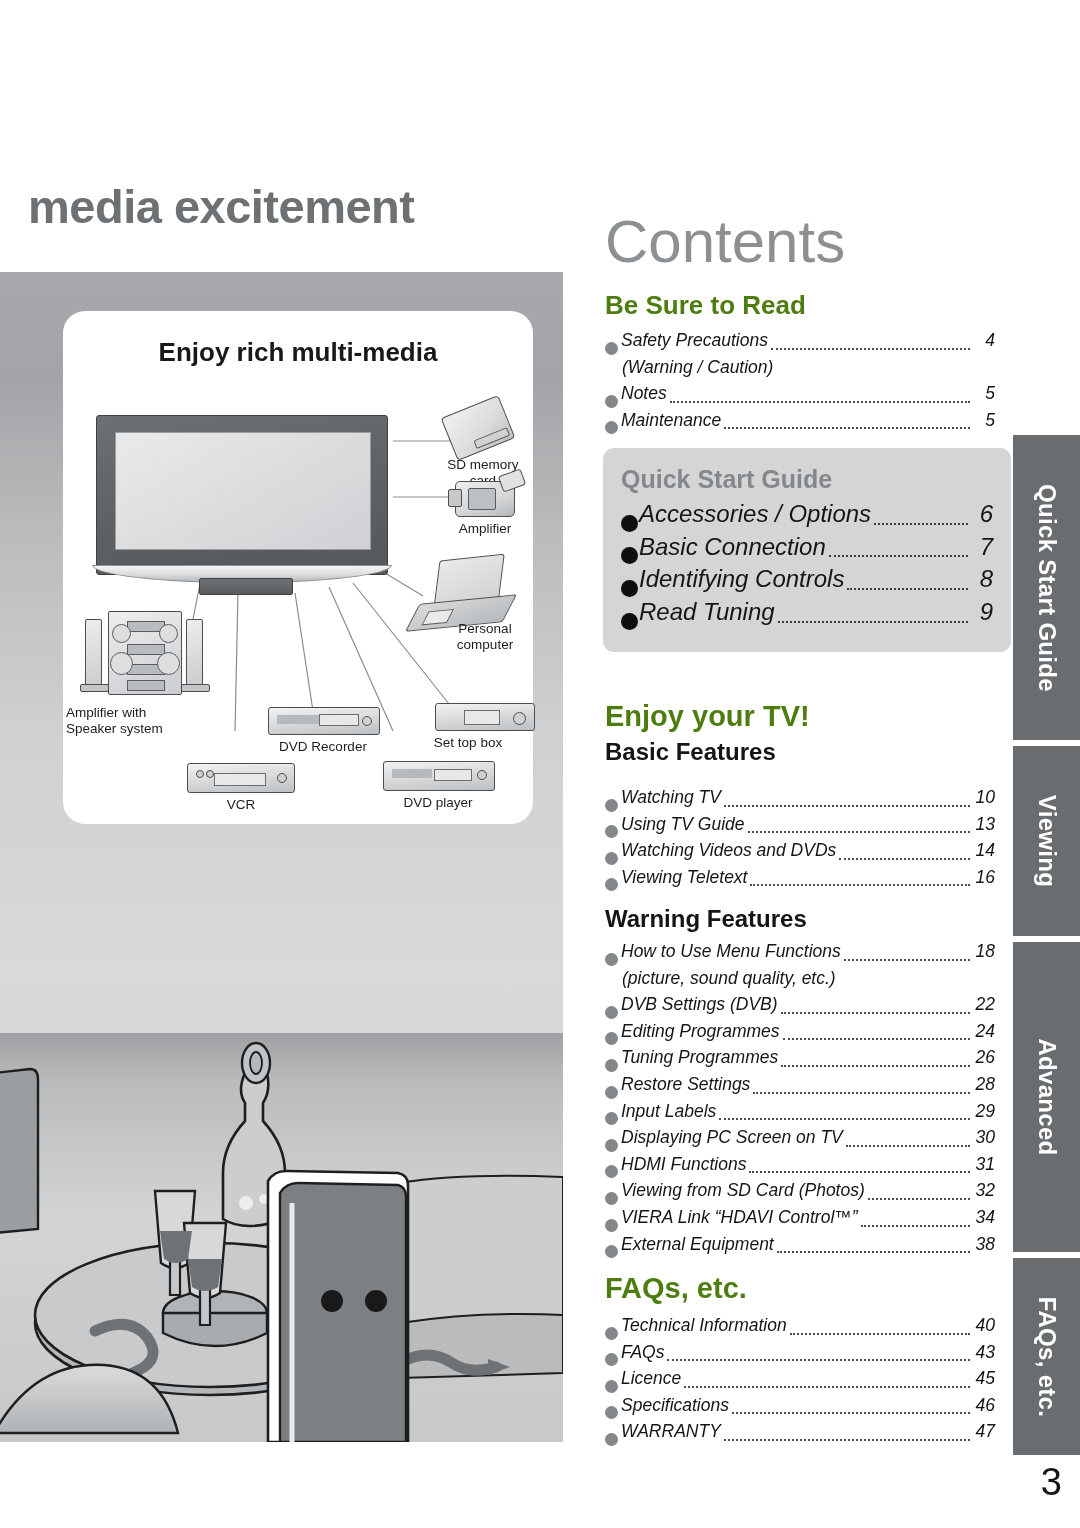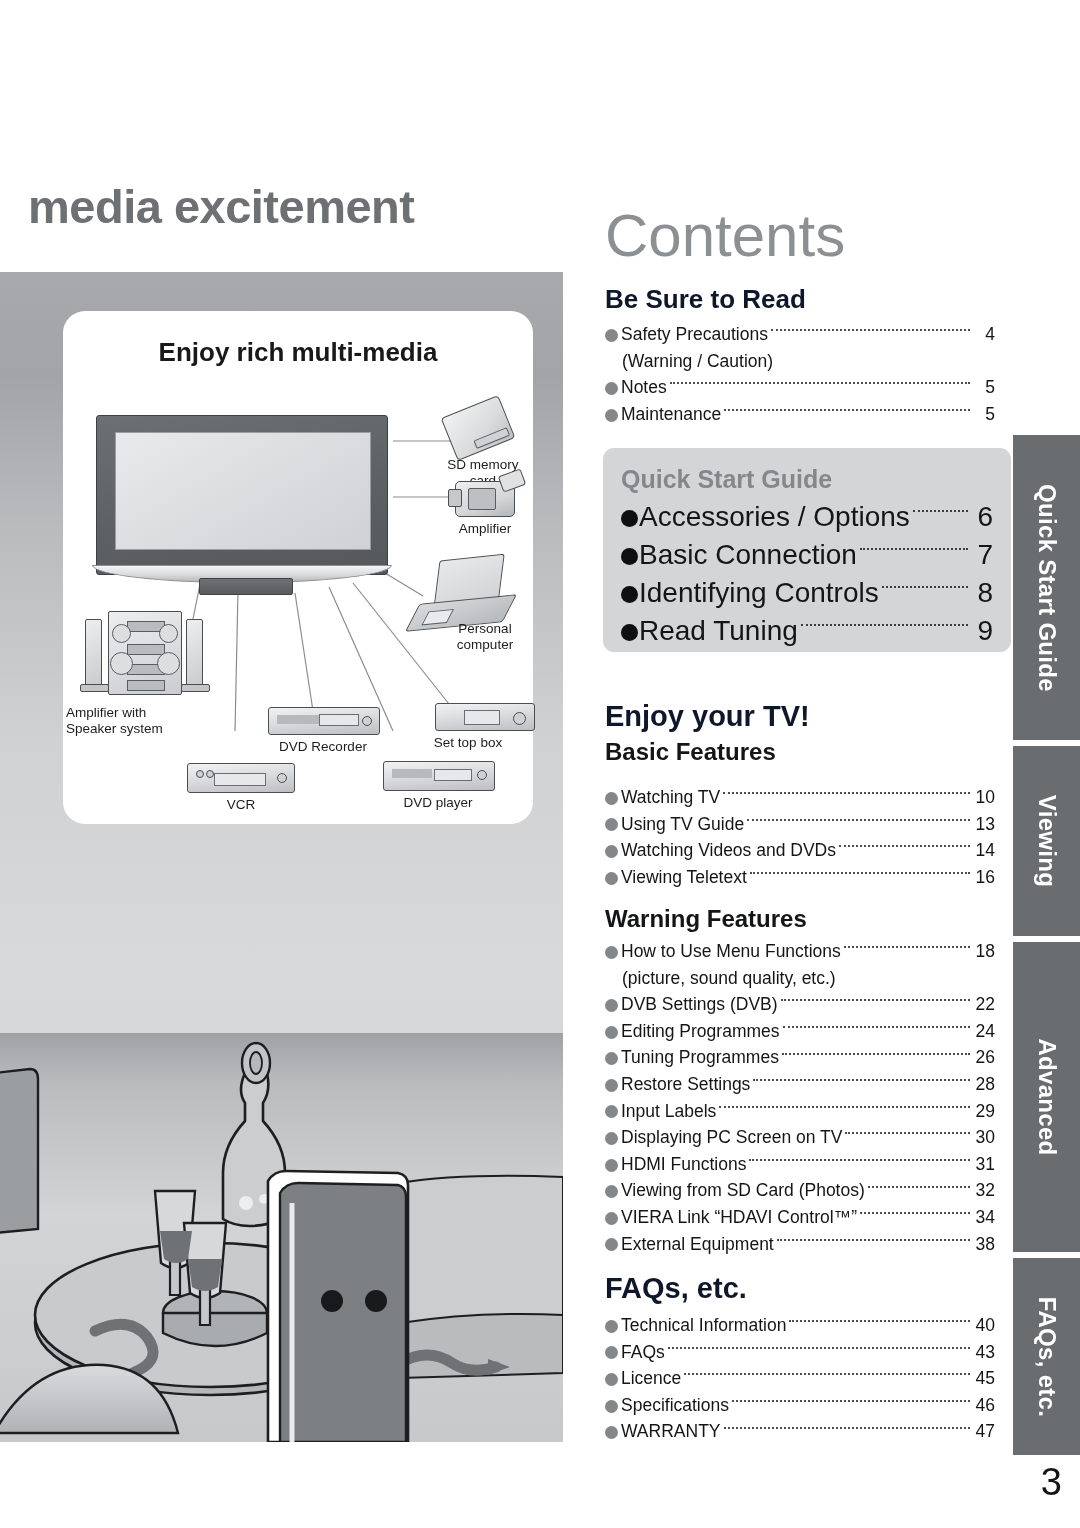--- a/index.html
+++ b/index.html
@@ -148,55 +148,55 @@
     position:absolute;width:8px;height:8px;border-radius:50%;
     background:#cfd1d3;border:1.2px solid #4b4e50;
   }
 
   
   .photo{
     position:absolute;left:0;top:1033px;width:563px;height:409px;overflow:hidden;
   }
 
   
-  .right-col{position:absolute;left:565px;top:6px;width:515px;height:1287px;}
+  .right-col{position:absolute;left:565px;top:12px;width:515px;height:1287px;}
   .contents-title{
     position:absolute;left:40px;top:195px;
     font-size:60px;font-weight:normal;color:#8d9093;letter-spacing:0px;
   }
   .sec-head{
-    font-size:26px;font-weight:bold;color:#0f172a;
+    font-size:26px;font-weight:bold;color:#4d7c0f;
   }
   .sec-head.black{color:#141516;font-size:24px;}
   .sec-head.big{font-size:29px;}
 
   .toc{list-style:none;margin:0;padding:0;}
   .toc li{
-    display:flex;align-items:center;font-size:17.5px;color:#141516;
-    line-height:1.52;white-space:nowrap;
+    display:flex;align-items:flex-end;font-size:17.5px;color:#141516;
+    line-height:1.52;white-space:nowrap;font-style:italic;
   }
   .bullet{
     flex:none;width:13px;height:13px;border-radius:50%;
     background:#84878a;margin-right:3px;position:relative;top:1px;
   }
   .t-label{flex:none;}
   .leader{
     flex:1 1 auto;min-width:8px;margin:0 3px 0 3px;position:relative;top:-4px;
     border-bottom:2.2px dotted #4a4d4f;
   }
   .t-page{flex:none;text-align:right;min-width:22px;}
   .sub-line{font-size:17.5px;color:#141516;padding-left:17px;line-height:1.5;}
 
   
   .qs-box{
     position:absolute;left:603px;top:448px;width:408px;height:204px;
     background:#d3d5d7;border-radius:11px;
   }
   .qs-box .inner{padding:17px 18px 0 18px;}
-  .qs-box .toc li{font-size:28px;line-height:1.36;}
+  .qs-box .toc li{font-size:24px;line-height:1.36;}
   .qs-box .bullet{width:17px;height:17px;background:#0e0f10;margin-right:1px;top:1px;}
   .qs-box .leader{border-bottom:2.6px dotted #3a3d3f;top:-6px;}
   .qs-head{font-size:25px;font-weight:bold;color:#85888b;margin-bottom:4px;}
 
   
   .tabs{position:absolute;left:1013px;top:0;width:67px;height:1528px;}
   .tab{
     position:absolute;left:0;width:67px;background:#6a6d70;
   }
   .tab span{

